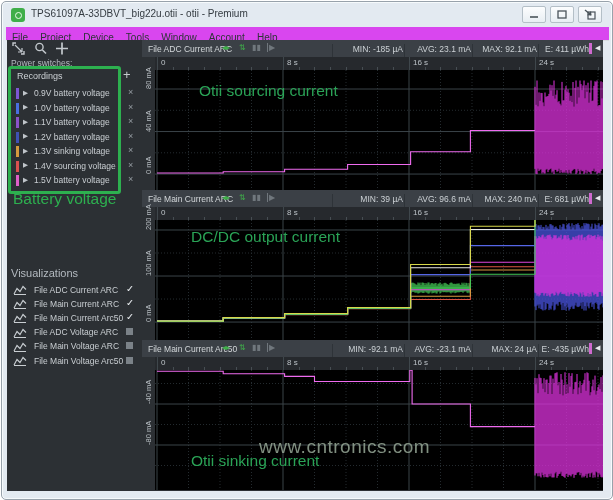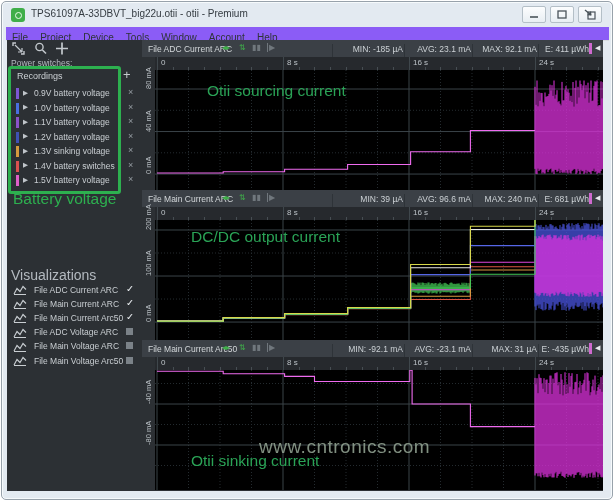--- a/index.html
+++ b/index.html
@@ -8,39 +8,39 @@
     border-radius:5px;background:#e3eaf1;box-shadow:inset 0 0 0 1px #f6fafc;}
   
   .titlebar{position:absolute;left:0;top:0;right:0;height:25px;}
   .appicon{position:absolute;left:9px;top:6px;width:14px;height:14px;border-radius:3px;background:#3fae49;}
   .appicon::after{content:"";position:absolute;left:4px;top:4px;width:5px;height:5px;border:1px solid #eafbea;border-radius:50%;}
   .title{position:absolute;left:29px;top:6px;font-size:10px;color:#343b41;}
   .winbtns{position:absolute;right:10px;top:4px;display:flex;gap:4px;}
   .winbtn{width:22px;height:15px;background:linear-gradient(#fcfdfe,#e8eef3);border:1px solid #b4bfc7;
     border-radius:2px;display:flex;align-items:center;justify-content:center;}
   
-  .menubar{position:absolute;left:4px;top:25px;width:603px;height:13px;background:#8b5cf6;border-bottom:1px solid #d7dcdf;}
+  .menubar{position:absolute;left:4px;top:25px;width:603px;height:13px;background:#d946ef;border-bottom:1px solid #d7dcdf;}
   .menu-item{display:inline-block;font-size:10px;color:#2e3338;padding:1px 6px 0 6px;}
   
   .app{position:absolute;left:5px;top:38px;width:596px;height:451px;background:#2c3034;overflow:hidden;}
   
   .toolbar{position:absolute;left:0;top:0;width:135px;height:17px;}
   .tool{position:absolute;top:2px;}
   
   .side-label{position:absolute;font-size:8.5px;color:#b4bac0;}
   .hlbox{position:absolute;left:1px;top:26px;width:107px;height:122px;border:3px solid #2db04f;border-radius:3px;}
   .rec-header{position:absolute;left:10px;top:31px;font-size:9px;color:#ccd1d5;}
   .rec-add{position:absolute;left:116px;top:27px;font-size:13px;color:#c4c9cd;}
   .rec-row{position:absolute;left:8px;width:120px;height:13px;}
   .rec-chip{position:absolute;left:1px;top:1px;width:3px;height:11px;}
   .rec-arrow{position:absolute;left:8px;top:1.5px;font-size:6.5px;color:#c0c5ca;}
   .rec-label{position:absolute;left:19px;top:1px;font-size:8.5px;color:#c9ced2;white-space:nowrap;}
   .rec-x{position:absolute;left:113px;top:0px;font-size:9px;color:#969da3;}
   .annot-side{position:absolute;left:6px;top:150px;font-size:15.5px;color:#2db04f;}
-  .viz-header{position:absolute;left:4px;top:227px;font-size:14px;color:#b4bac0;}
+  .viz-header{position:absolute;left:4px;top:227px;font-size:11px;color:#b4bac0;}
   .viz-row{position:absolute;left:4px;width:128px;height:13px;}
   .viz-icon{position:absolute;left:2px;top:2px;}
   .viz-label{position:absolute;left:23px;top:1.5px;font-size:8.5px;color:#c9ced2;white-space:nowrap;}
   .viz-check{position:absolute;left:115px;top:0px;font-size:9.5px;color:#e8ecef;}
   .viz-box{position:absolute;left:115px;top:2.5px;width:7px;height:7px;background:#7b8288;}
   
   #charts{position:absolute;left:135px;top:0;width:461px;height:451px;}
   .panel{position:absolute;left:0;width:461px;height:150px;background:#2c3034;}
   .panel-header{position:absolute;left:0;top:0;width:461px;height:17px;background:#3b4046;}
   .p-title{position:absolute;left:6px;top:3.5px;font-size:8.5px;color:#d3d7da;white-space:nowrap;}
@@ -141,21 +141,21 @@
   </div>
           <div class="rec-row" style="top: 105px;">
     <span class="rec-chip" style="background: rgb(212, 154, 62);"></span>
     <span class="rec-arrow">▶</span>
     <span class="rec-label">1.3V sinking voltage</span>
     <span class="rec-x">×</span>
   </div>
           <div class="rec-row" style="top: 119.5px;">
     <span class="rec-chip" style="background: rgb(216, 80, 80);"></span>
     <span class="rec-arrow">▶</span>
-    <span class="rec-label">1.4V battery switches</span>
+    <span class="rec-label">1.4V sourcing voltage</span>
     <span class="rec-x">×</span>
   </div>
           <div class="rec-row" style="top: 134px;">
     <span class="rec-chip" style="background: rgb(222, 95, 200);"></span>
     <span class="rec-arrow">▶</span>
     <span class="rec-label">1.5V battery voltage</span>
     <span class="rec-x">×</span>
   </div>
         </div>
 
@@ -261,21 +261,21 @@
                 <line x1="411.5" y1="0" x2="411.5" y2="120" stroke="#242b2f" stroke-dasharray="1,2" stroke-width="1"></line>
                 <line x1="443" y1="0" x2="443" y2="120" stroke="#242b2f" stroke-dasharray="1,2" stroke-width="1"></line>
                 <line x1="0" y1="82.79893711248893" x2="448" y2="82.79893711248893" stroke="#242b2f" stroke-dasharray="1,2"></line>
                 <line x1="0" y1="40.283436669619135" x2="448" y2="40.283436669619135" stroke="#242b2f" stroke-dasharray="1,2"></line>
                 <line x1="0" y1="104.05668733392382" x2="448" y2="104.05668733392382" stroke="#3a4449"></line>
                 <line x1="0" y1="61.54118689105403" x2="448" y2="61.54118689105403" stroke="#3a4449"></line>
                 <line x1="0" y1="19.025686448184242" x2="448" y2="19.025686448184242" stroke="#3a4449"></line>
                 <path d="M380,16.8L380,98.9M381,34.8L381,103.8M382,10.5L382,104.1M383,36.3L383,98.6M384,22.4L384,101.0M385,30.9L385,99.7M386,22.9L386,99.3M387,23.1L387,103.5M388,32.4L388,102.0M389,36.2L389,103.4M390,22.5L390,103.5M391,26.8L391,99.7M392,26.4L392,98.9M393,26.0L393,102.1M394,23.9L394,100.1M395,14.7L395,99.2M396,20.5L396,98.5M397,15.2L397,102.6M398,25.9L398,101.3M399,10.5L399,104.1M400,28.6L400,99.8M401,24.7L401,99.9M402,20.2L402,101.8M403,32.2L403,101.2M404,31.1L404,98.7M405,33.7L405,102.9M406,35.4L406,100.0M407,11.9L407,102.4M408,30.4L408,102.9M409,30.3L409,101.7M410,19.7L410,102.9M411,15.9L411,100.2M412,22.1L412,102.5M413,19.3L413,103.5M414,22.7L414,99.8M415,30.8L415,102.8M416,25.8L416,103.6M417,32.1L417,100.9M418,12.0L418,99.9M419,36.6L419,98.9M420,17.9L420,99.3M421,10.5L421,104.1M422,33.7L422,102.7M423,16.8L423,98.9M424,27.5L424,100.9M425,10.5L425,104.1M426,14.1L426,99.8M427,20.1L427,101.3M428,15.5L428,100.9M429,10.5L429,104.1M430,28.3L430,102.7M431,15.2L431,99.9M432,21.8L432,103.4M433,12.7L433,100.8M434,32.7L434,102.0M435,22.6L435,102.5M436,10.5L436,104.1M437,31.1L437,100.9M438,30.5L438,101.1M439,15.9L439,98.7M440,11.3L440,102.2M441,12.1L441,101.1M442,10.5L442,104.1M443,36.4L443,102.7M444,35.0L444,102.7M445,35.3L445,103.3M446,11.4L446,101.0M447,28.4L447,98.9M448,12.1L448,99.2" stroke="#dd33dd" stroke-width="1" fill="none"></path>
                 <polyline points="2.0,103.0 68.2,103.0 68.2,101.7 129.6,101.7 129.6,99.3 192.6,99.3 192.6,94.5 255.6,94.5 255.6,81.7 315.4,81.7 315.4,60.5 380.0,60.5" fill="none" stroke="#ef6bef" stroke-width="1.1"></polyline>
               </svg>
-      <div class="annot-chart" style="left: 52px; top: 12px;">Otii sourcing current</div>
+      <div class="annot-chart" style="left: 44px; top: 12px;">Otii sourcing current</div>
     </div>
   </div>
           <div class="panel" style="top: 150px;">
     <div class="panel-header">
       <span class="p-title">File Main Current ARC</span>
       <span class="ic green" style="left:80px">◂▸</span>
       <span class="ic green" style="left:97px">⇅</span>
       <span class="ic gray" style="left:110px">▮▮</span>
       <span class="ic gray" style="left:125px;border-left:1px solid #70777d;padding-left:1px">▶</span>
       <span class="stat" style="left:190px;width:70px">MIN: 39 µA</span>
@@ -338,21 +338,21 @@
   </div>
           <div class="panel" style="top: 300px;">
     <div class="panel-header">
       <span class="p-title">File Main Current Arc50</span>
       <span class="ic green" style="left:80px">◂▸</span>
       <span class="ic green" style="left:97px">⇅</span>
       <span class="ic gray" style="left:110px">▮▮</span>
       <span class="ic gray" style="left:125px;border-left:1px solid #70777d;padding-left:1px">▶</span>
       <span class="stat" style="left:190px;width:70px">MIN: -92.1 mA</span>
       <span class="stat" style="left:262px;width:66px">AVG: -23.1 mA</span>
-      <span class="stat" style="left:330px;width:64px">MAX: 31 µA</span>
+      <span class="stat" style="left:330px;width:64px">MAX: 24 µA</span>
       <span class="stat" style="left:396px;width:50px">E: -435 µWh</span>
       <span class="marker"></span>
       <span class="collapse">◀</span>
     </div>
     <div class="axis-strip">
               <div class="xmajor" style="left: 2px;"></div>
               <span class="xtick" style="left: 6px;">0</span>
               <div class="xmajor" style="left: 128px;"></div>
               <span class="xtick" style="left: 132px;">8 s</span>
               <div class="xmajor" style="left: 254px;"></div>

